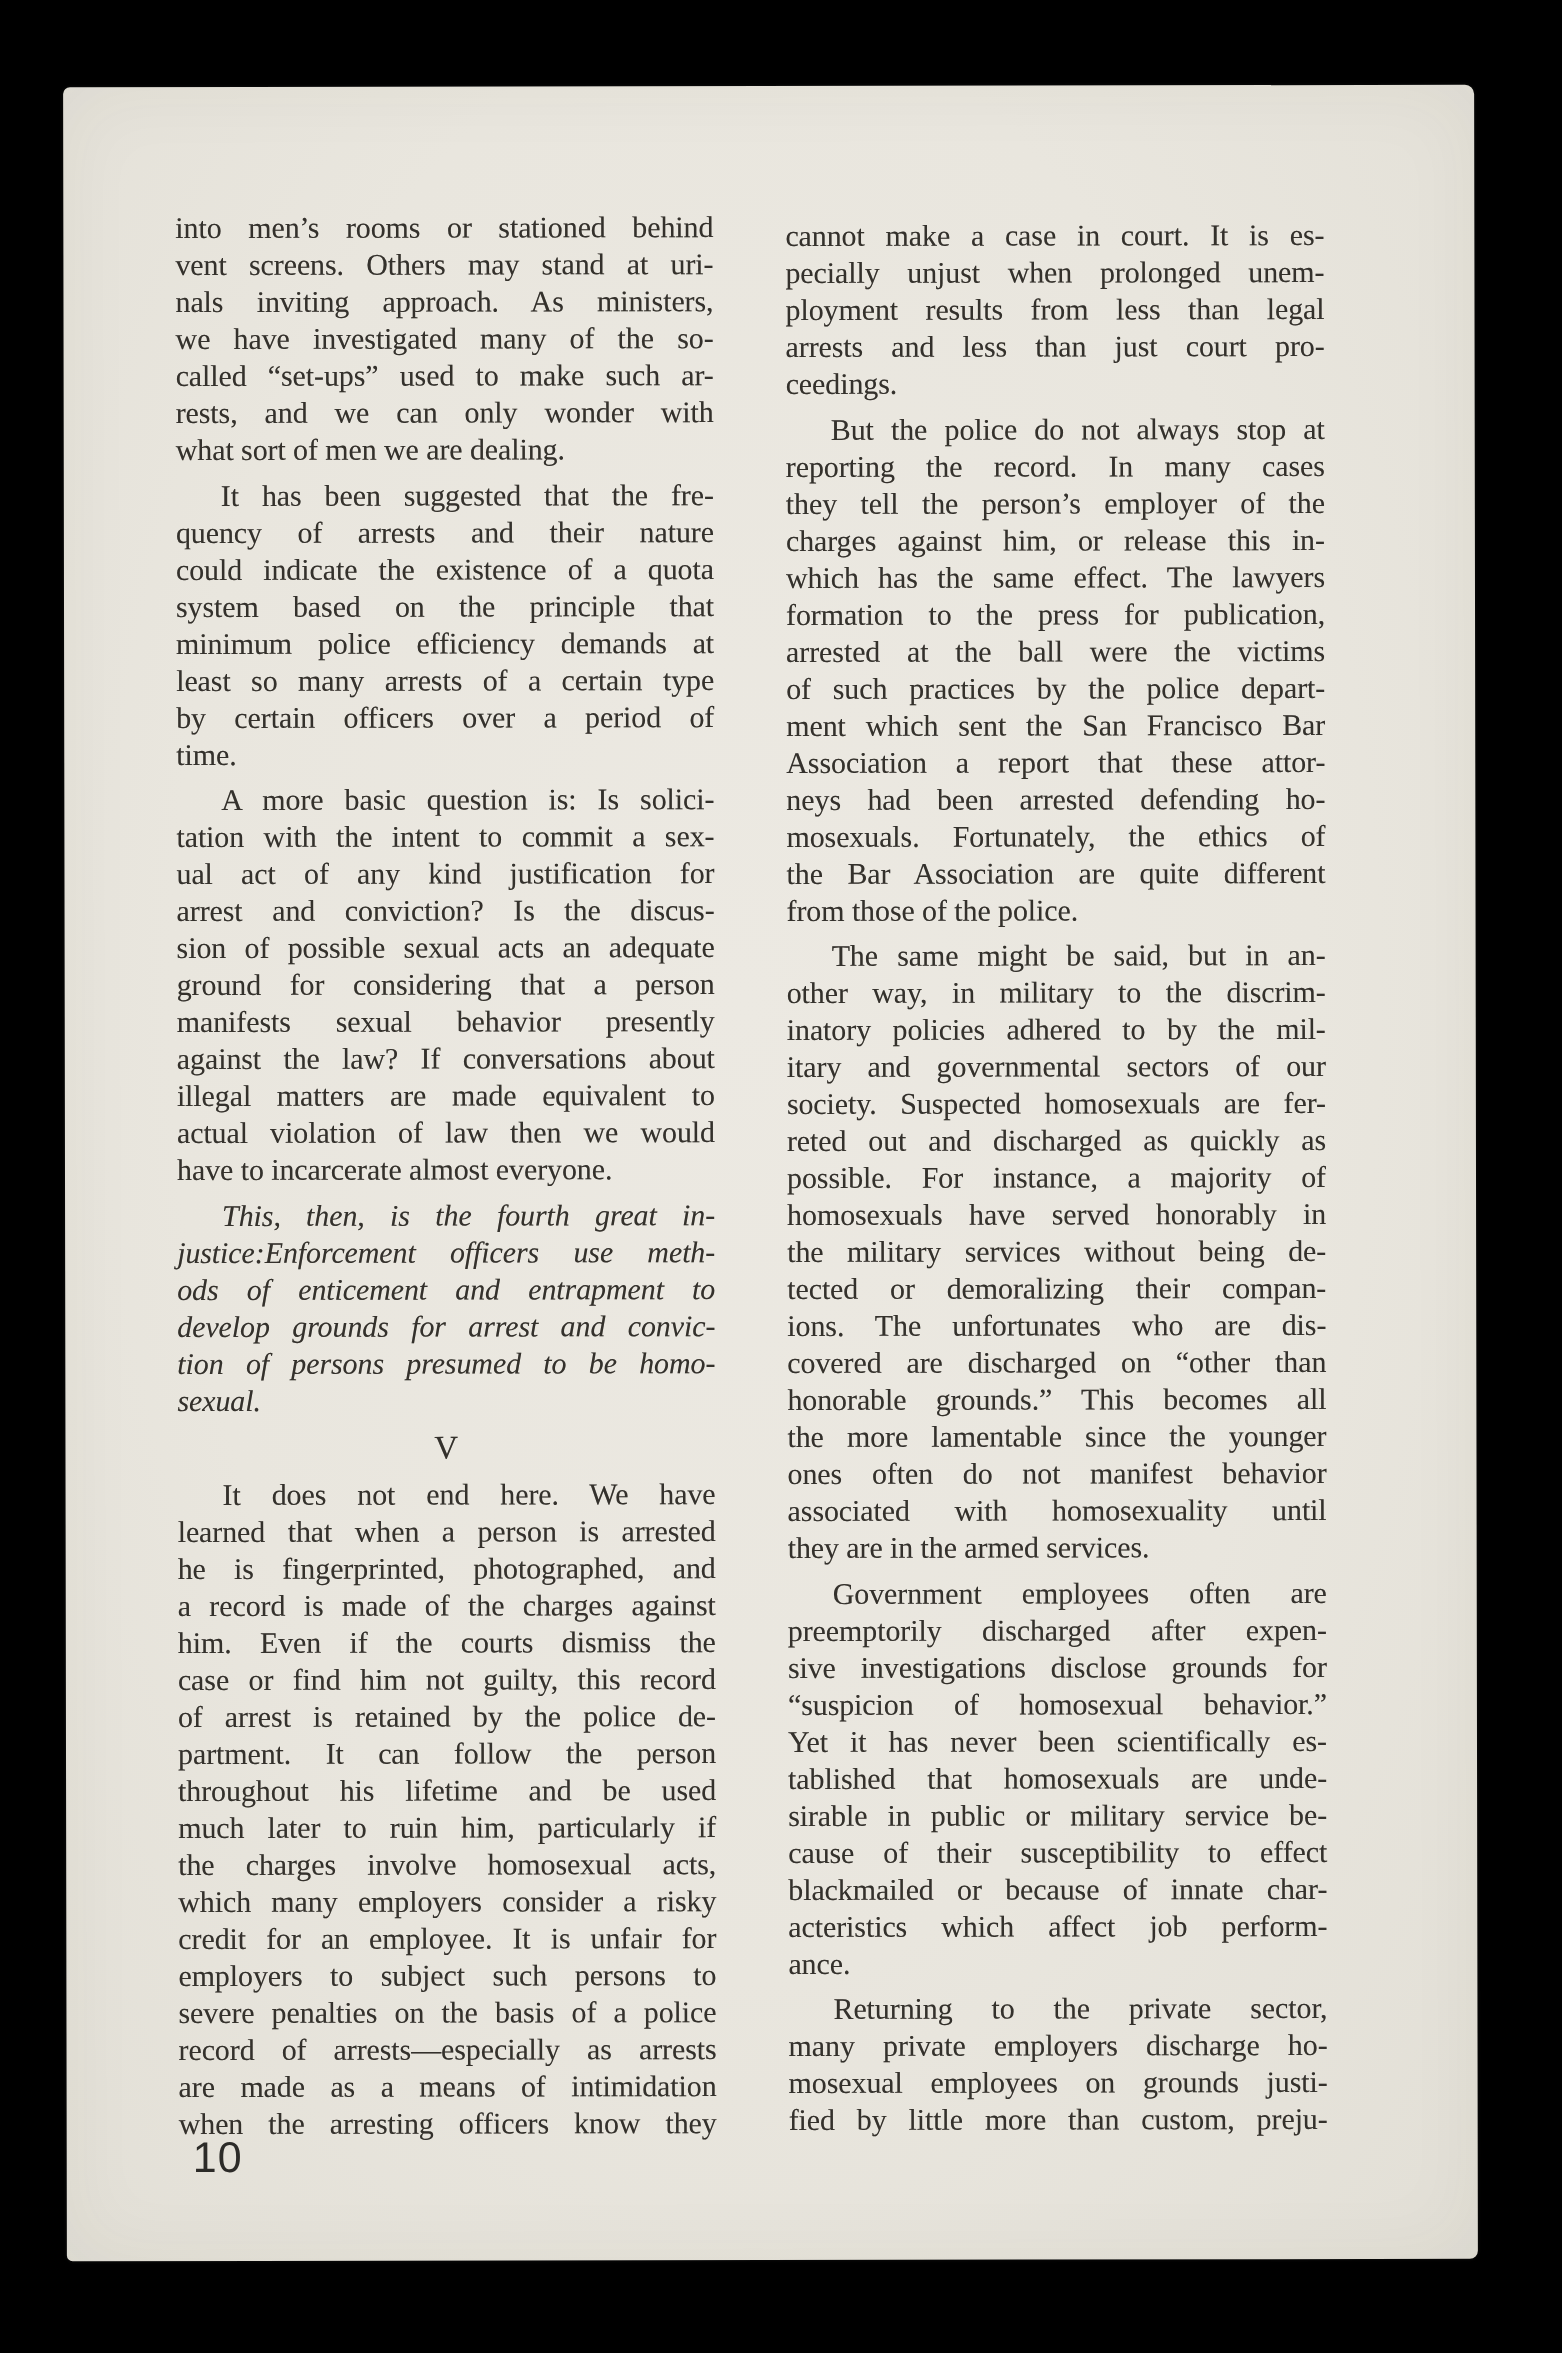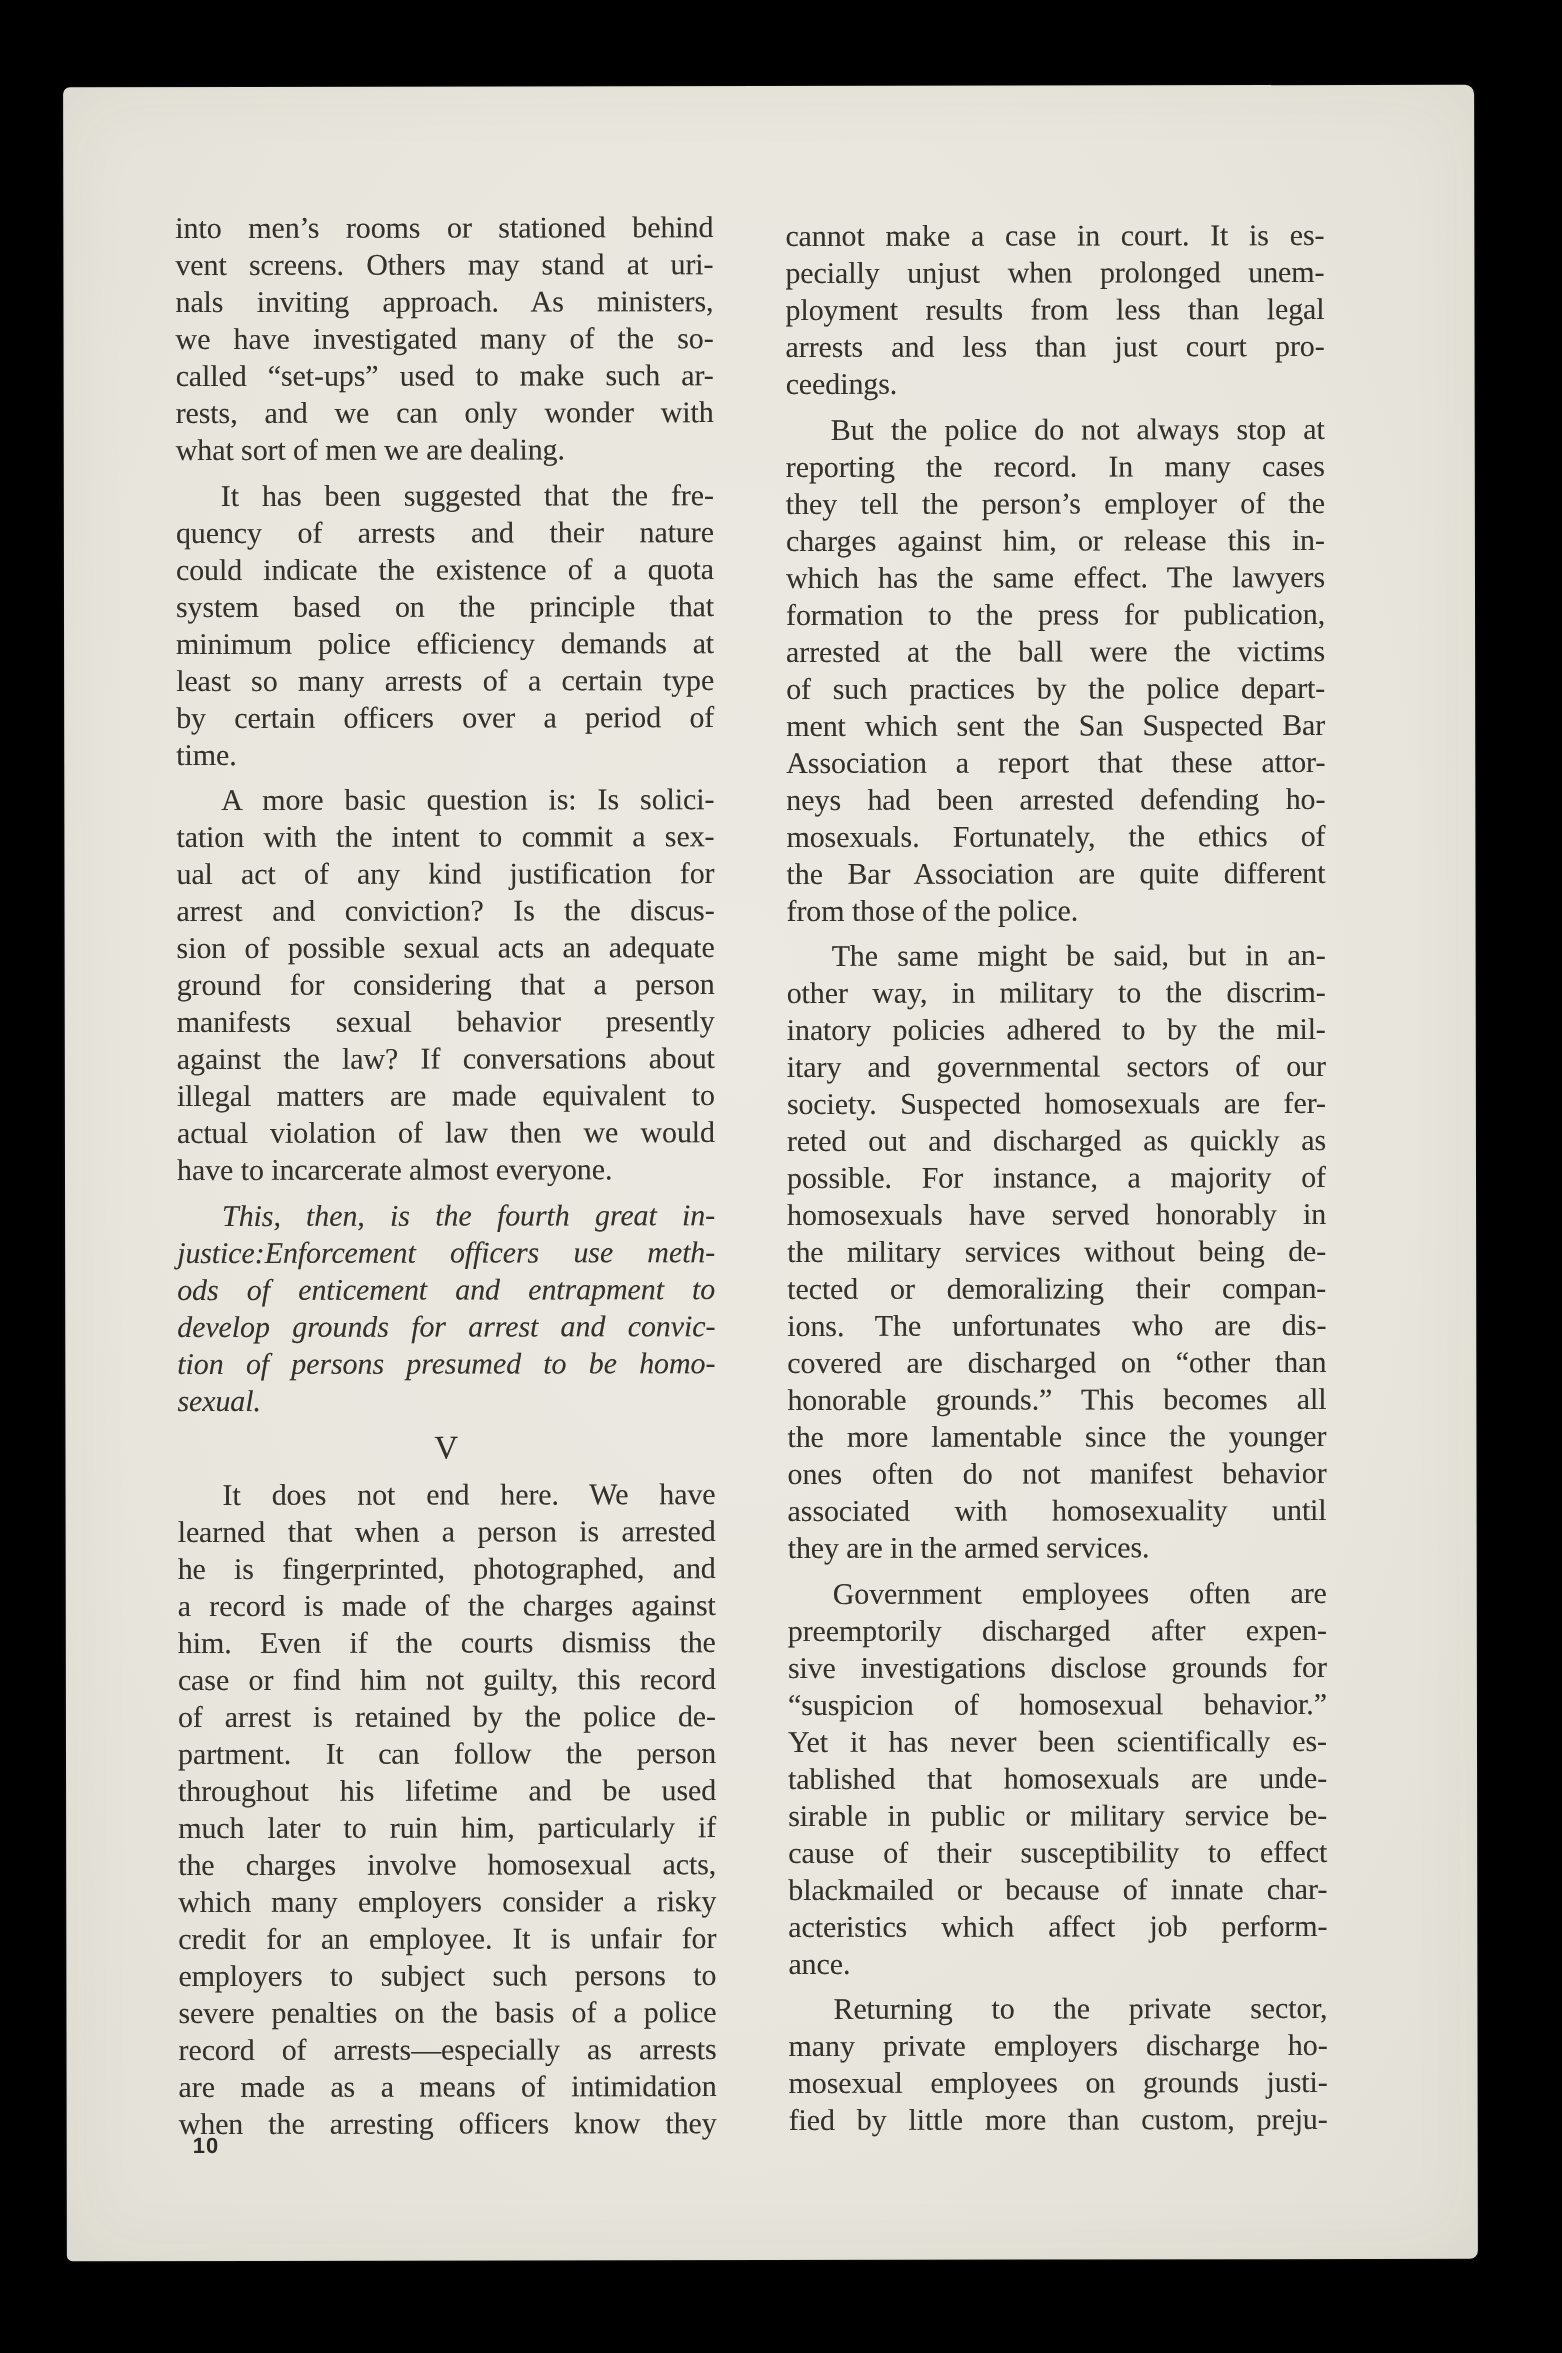--- a/index.html
+++ b/index.html
@@ -53,22 +53,22 @@
     text-align-last: justify;
     min-height: 37px;
   }
   .line.last { text-align-last: left; }
   .line.first { text-indent: 45px; }
   .page-number {
     position: absolute;
     left: 126px;
     top: 2046px;
     font-family: "Liberation Sans", sans-serif;
-    font-weight: 700;
-    font-size: 22px;
+    font-weight: 400;
+    font-size: 43px;
     letter-spacing: 1.1px;
     color: #2c2b28;
   }
 </style>
 </head>
 <body>
 
 <div class="scan">
   <div class="page">
     <div class="col col-left">
@@ -146,21 +146,21 @@
         </div>
         <div class="para normal">
           <div class="line first">But the police do not always stop at</div>
           <div class="line">reporting the record. In many cases</div>
           <div class="line">they tell the person’s employer of the</div>
           <div class="line">charges against him, or release this in-</div>
           <div class="line">which has the same effect. The lawyers</div>
           <div class="line">formation to the press for publication,</div>
           <div class="line">arrested at the ball were the victims</div>
           <div class="line">of such practices by the police depart-</div>
-          <div class="line">ment which sent the San Suspected Bar</div>
+          <div class="line">ment which sent the San Francisco Bar</div>
           <div class="line">Association a report that these attor-</div>
           <div class="line">neys had been arrested defending ho-</div>
           <div class="line">mosexuals. Fortunately, the ethics of</div>
           <div class="line">the Bar Association are quite different</div>
           <div class="line last">from those of the police.</div>
         </div>
         <div class="para normal">
           <div class="line first">The same might be said, but in an-</div>
           <div class="line">other way, in military to the discrim-</div>
           <div class="line">inatory policies adhered to by the mil-</div>

